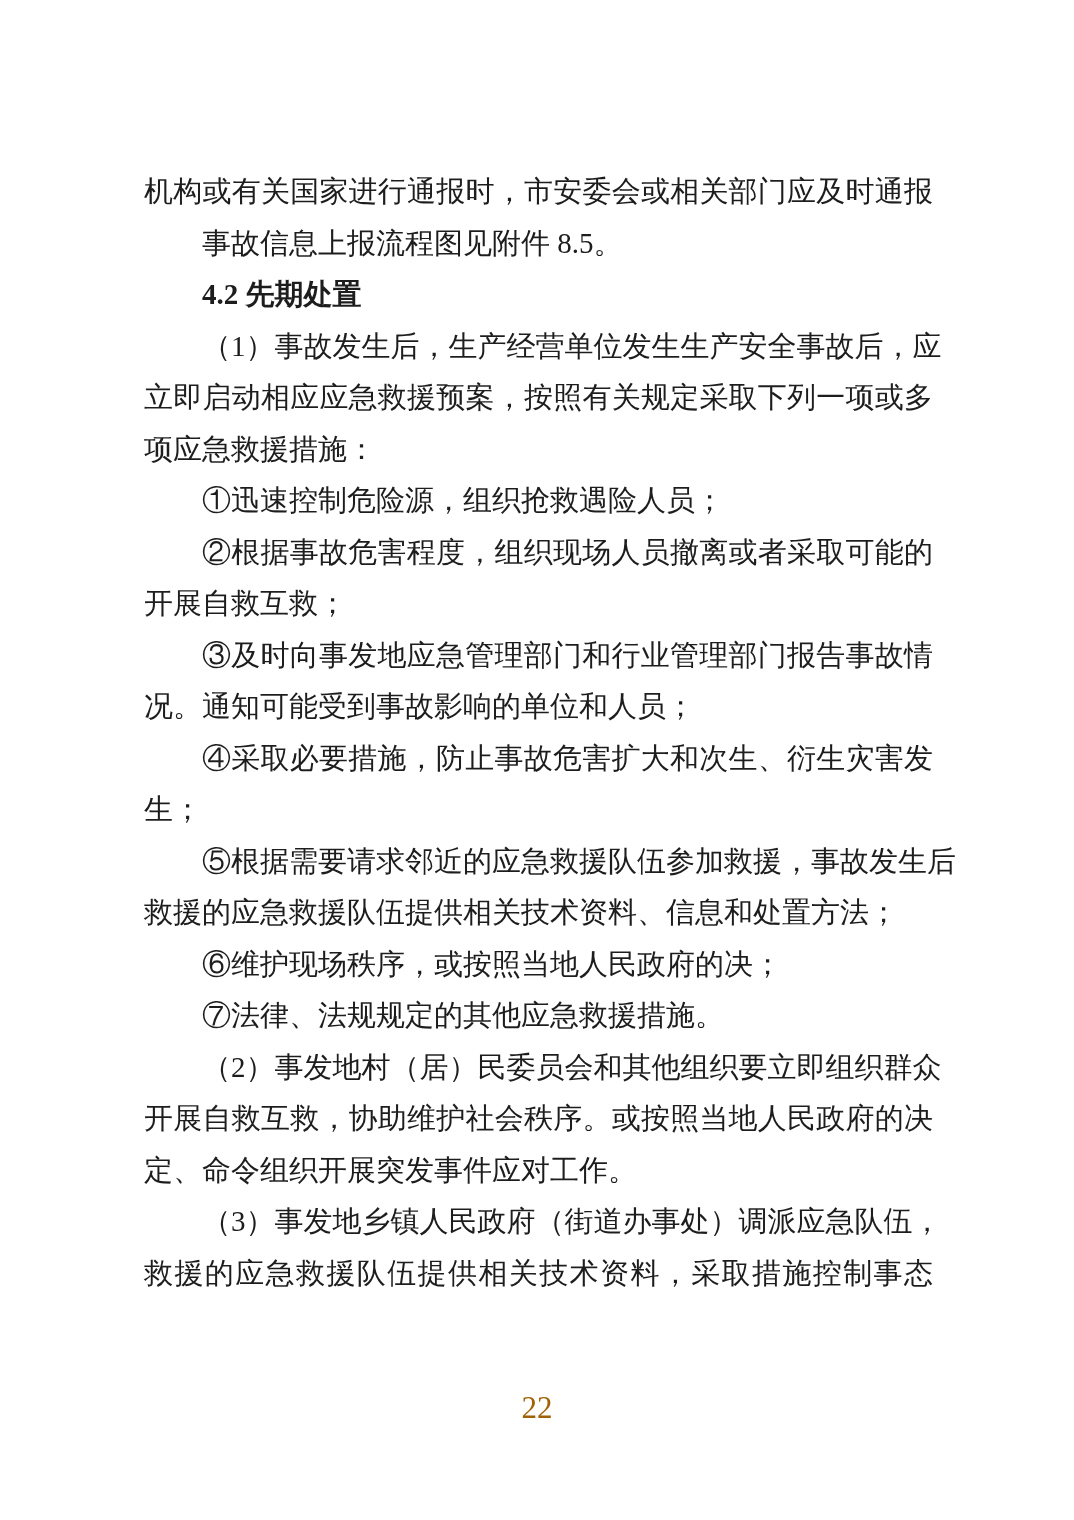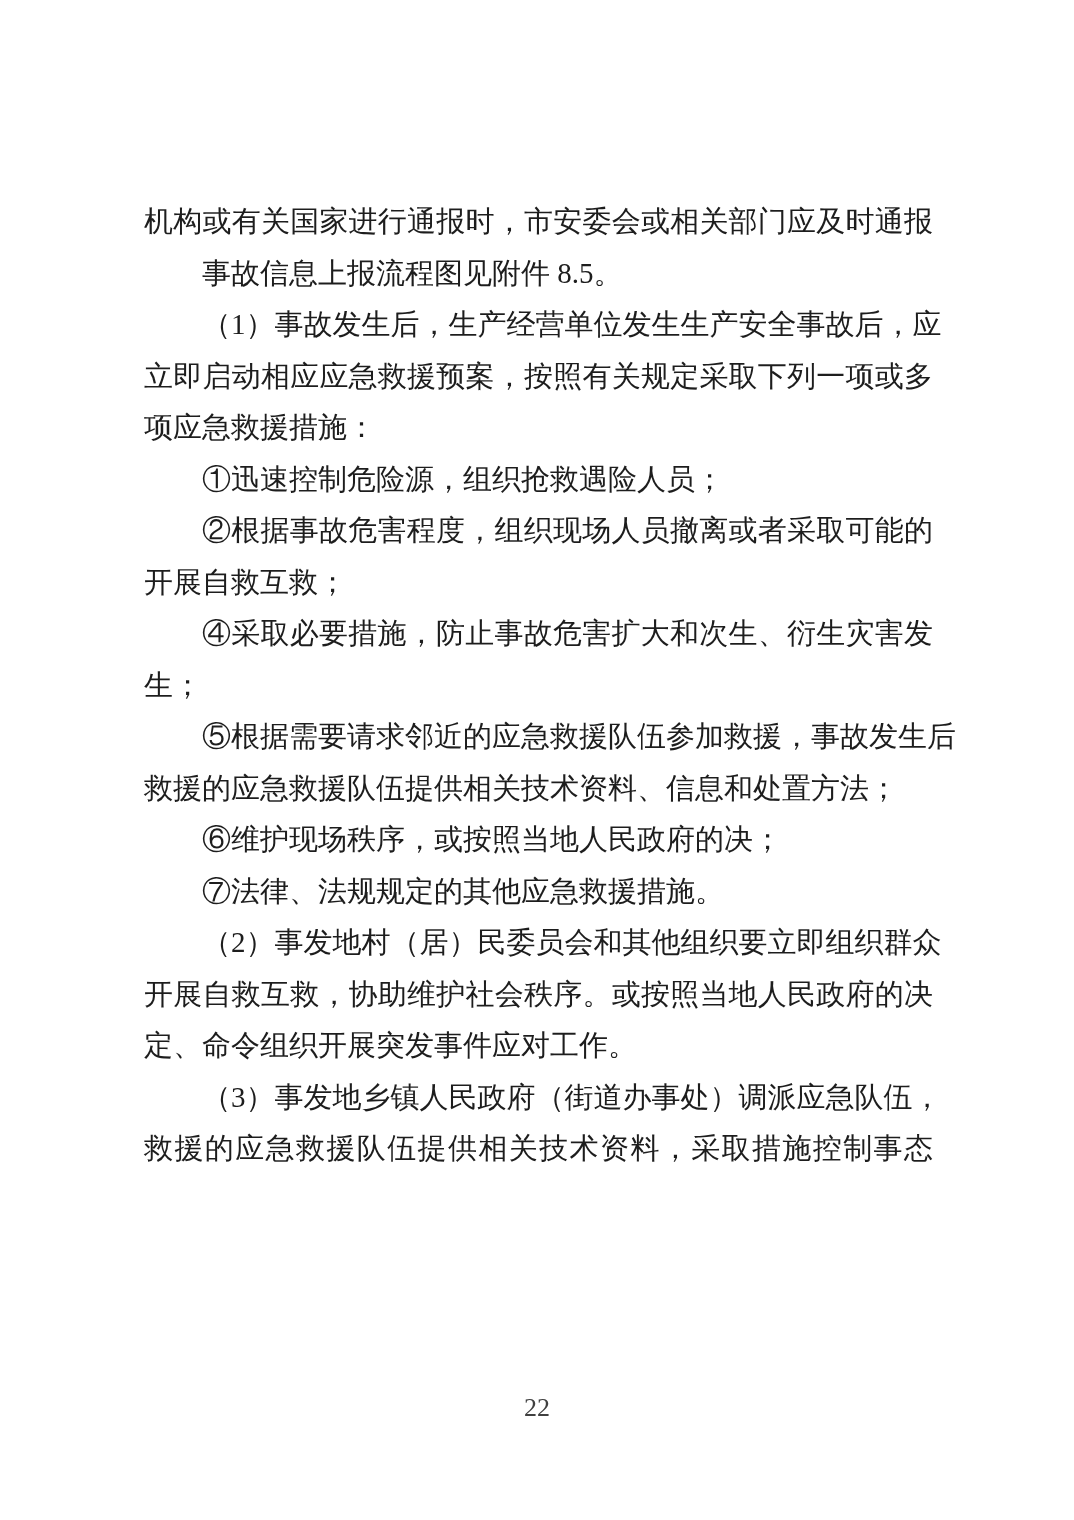--- a/index.html
+++ b/index.html
@@ -12,21 +12,21 @@
     width: 1074px;
     height: 1520px;
     background: #ffffff;
     overflow: hidden;
     font-family: "Liberation Serif", "DejaVu Serif", serif;
     color: #1d1d1d;
   }
   .doc-body {
     position: absolute;
     left: 144px;
-    top: 196px;
+    top: 166px;
     width: 789px;
   }
   .line {
     font-size: 29px;
     line-height: 51.5px;
     height: 51.5px;
     white-space: nowrap;
     text-align: left;
     overflow: visible;
   }
@@ -40,47 +40,54 @@
   }
   .line.bold {
     font-weight: bold;
   }
   .page-number {
     position: absolute;
     top: 1394px;
     left: 0;
     width: 100%;
     text-align: center;
-    font-size: 26px;
+    font-size: 31px;
     line-height: 28px;
-    color: #404040;
+    color: #a16207;
   }
 </style>
 </head>
 <body>
 
 <div class="page">
   <div class="doc-body" id="doc-body">
       <div>
         <div class="line fill">机构或有关国家进行通报时，市安委会或相关部门应及时通报</div>
       </div>
       <div>
         <div class="line indent">事故信息上报流程图见附件 8.5。</div>
       </div>
       <div>
+        <div class="line indent bold">4.2 先期处置</div>
+      </div>
+      <div>
         <div class="line fill indent">（1）事故发生后，生产经营单位发生生产安全事故后，应</div>
         <div class="line fill">立即启动相应应急救援预案，按照有关规定采取下列一项或多</div>
         <div class="line">项应急救援措施：</div>
       </div>
       <div>
         <div class="line indent">①迅速控制危险源，组织抢救遇险人员；</div>
       </div>
       <div>
         <div class="line fill indent">②根据事故危害程度，组织现场人员撤离或者采取可能的</div>
         <div class="line">开展自救互救；</div>
+      </div>
+      <div>
+        <div class="line fill indent">③及时向事发地应急管理部门和行业管理部门报告事故情</div>
+        <div class="line">况。通知可能受到事故影响的单位和人员；</div>
       </div>
       <div>
         <div class="line fill indent">④采取必要措施，防止事故危害扩大和次生、衍生灾害发</div>
         <div class="line">生；</div>
       </div>
       <div>
         <div class="line fill indent">⑤根据需要请求邻近的应急救援队伍参加救援，事故发生后</div>
         <div class="line">救援的应急救援队伍提供相关技术资料、信息和处置方法；</div>
       </div>
       <div>

